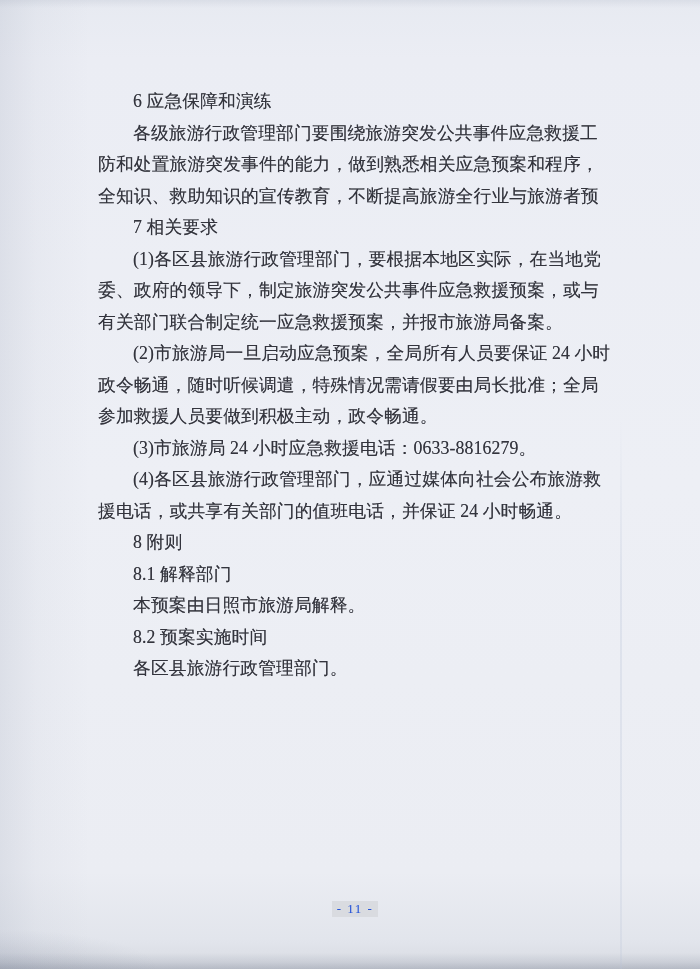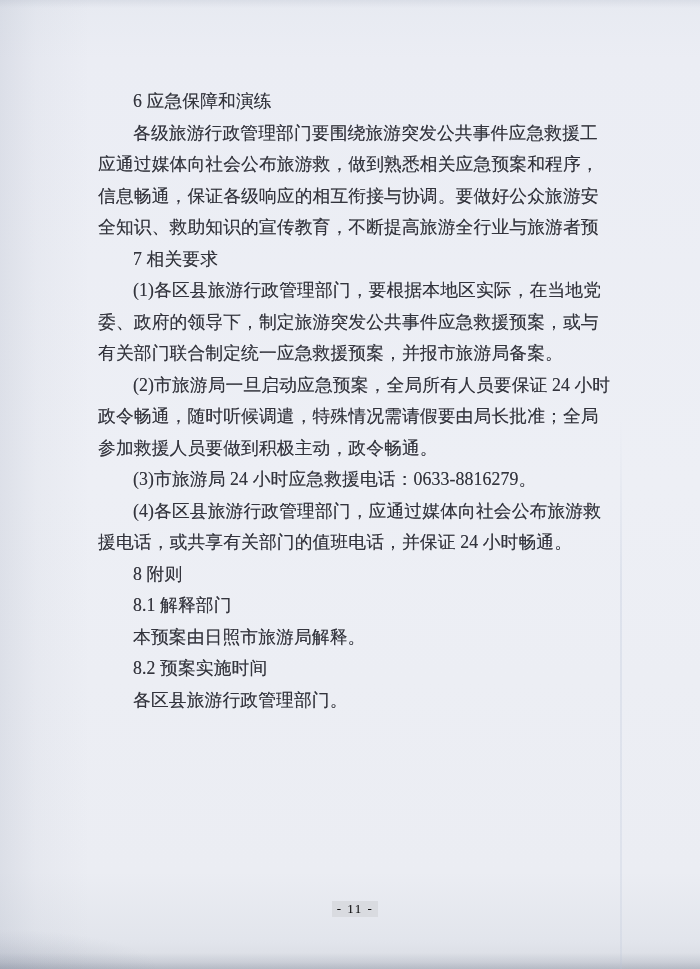--- a/index.html
+++ b/index.html
@@ -67,41 +67,40 @@
     left: 0; right: 0;
     top: 899px;
     text-align: center;
     transform: translateX(5px);
   }
   .page-number {
     display: inline-block;
     font-size: 13px;
     line-height: 14px;
     letter-spacing: 1.5px;
-    color: #000000;
+    color: #1d4ed8;
     background: #d9dbe0;
     padding: 1px 5px;
   }
 </style>
 </head>
 <body>
 
 <div class="page">
 
   <div class="shade-left"></div>
   <div class="shade-top"></div>
   <div class="shade-bottom"></div>
   <div class="shade-corner"></div>
   <div class="scan-line-vertical"></div>
 
   <div class="content">
     <div class="line indent">6 应急保障和演练</div>
     <div class="line indent">各级旅游行政管理部门要围绕旅游突发公共事件应急救援工</div>
-    <div class="line">应通过媒体向社会公布旅游救，做到熟悉相关应急预案和程序，</div>
-    <div class="line">信息畅通，保证各级响应的相互衔接与协调。要做好公众旅游安</div>
+    <div class="line">防和处置旅游突发事件的能力，做到熟悉相关应急预案和程序，</div>
     <div class="line">全知识、救助知识的宣传教育，不断提高旅游全行业与旅游者预</div>
     <div class="line indent">7 相关要求</div>
     <div class="line indent">(1)各区县旅游行政管理部门，要根据本地区实际，在当地党</div>
     <div class="line">委、政府的领导下，制定旅游突发公共事件应急救援预案，或与</div>
     <div class="line">有关部门联合制定统一应急救援预案，并报市旅游局备案。</div>
     <div class="line indent">(2)市旅游局一旦启动应急预案，全局所有人员要保证 24 小时</div>
     <div class="line">政令畅通，随时听候调遣，特殊情况需请假要由局长批准；全局</div>
     <div class="line">参加救援人员要做到积极主动，政令畅通。</div>
     <div class="line indent">(3)市旅游局 24 小时应急救援电话：0633-8816279。</div>
     <div class="line indent">(4)各区县旅游行政管理部门，应通过媒体向社会公布旅游救</div>

